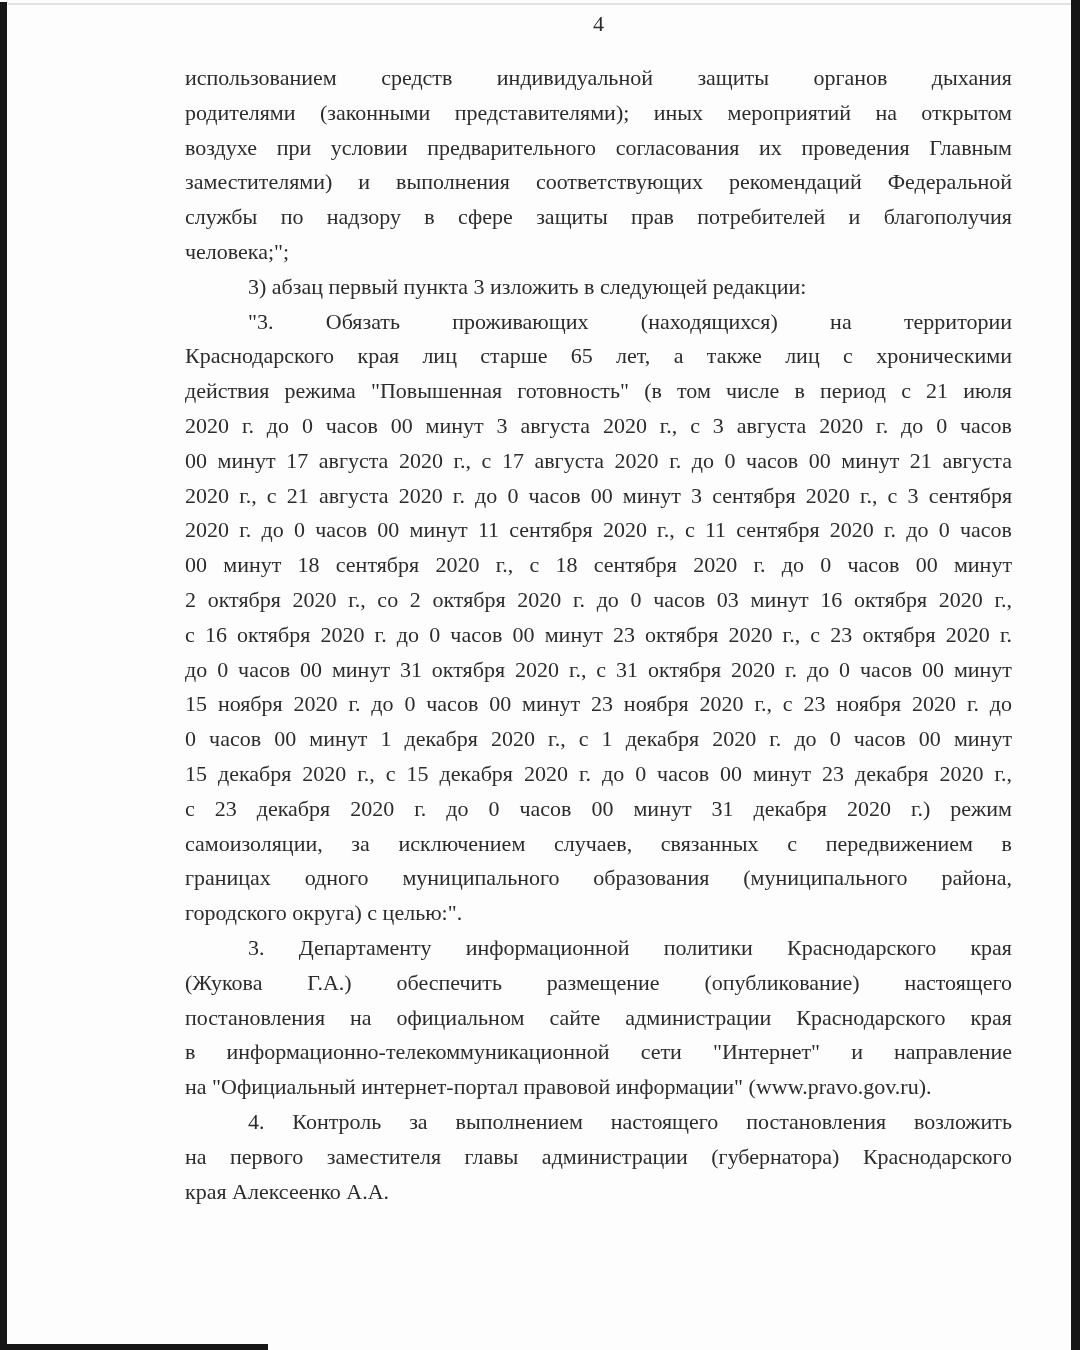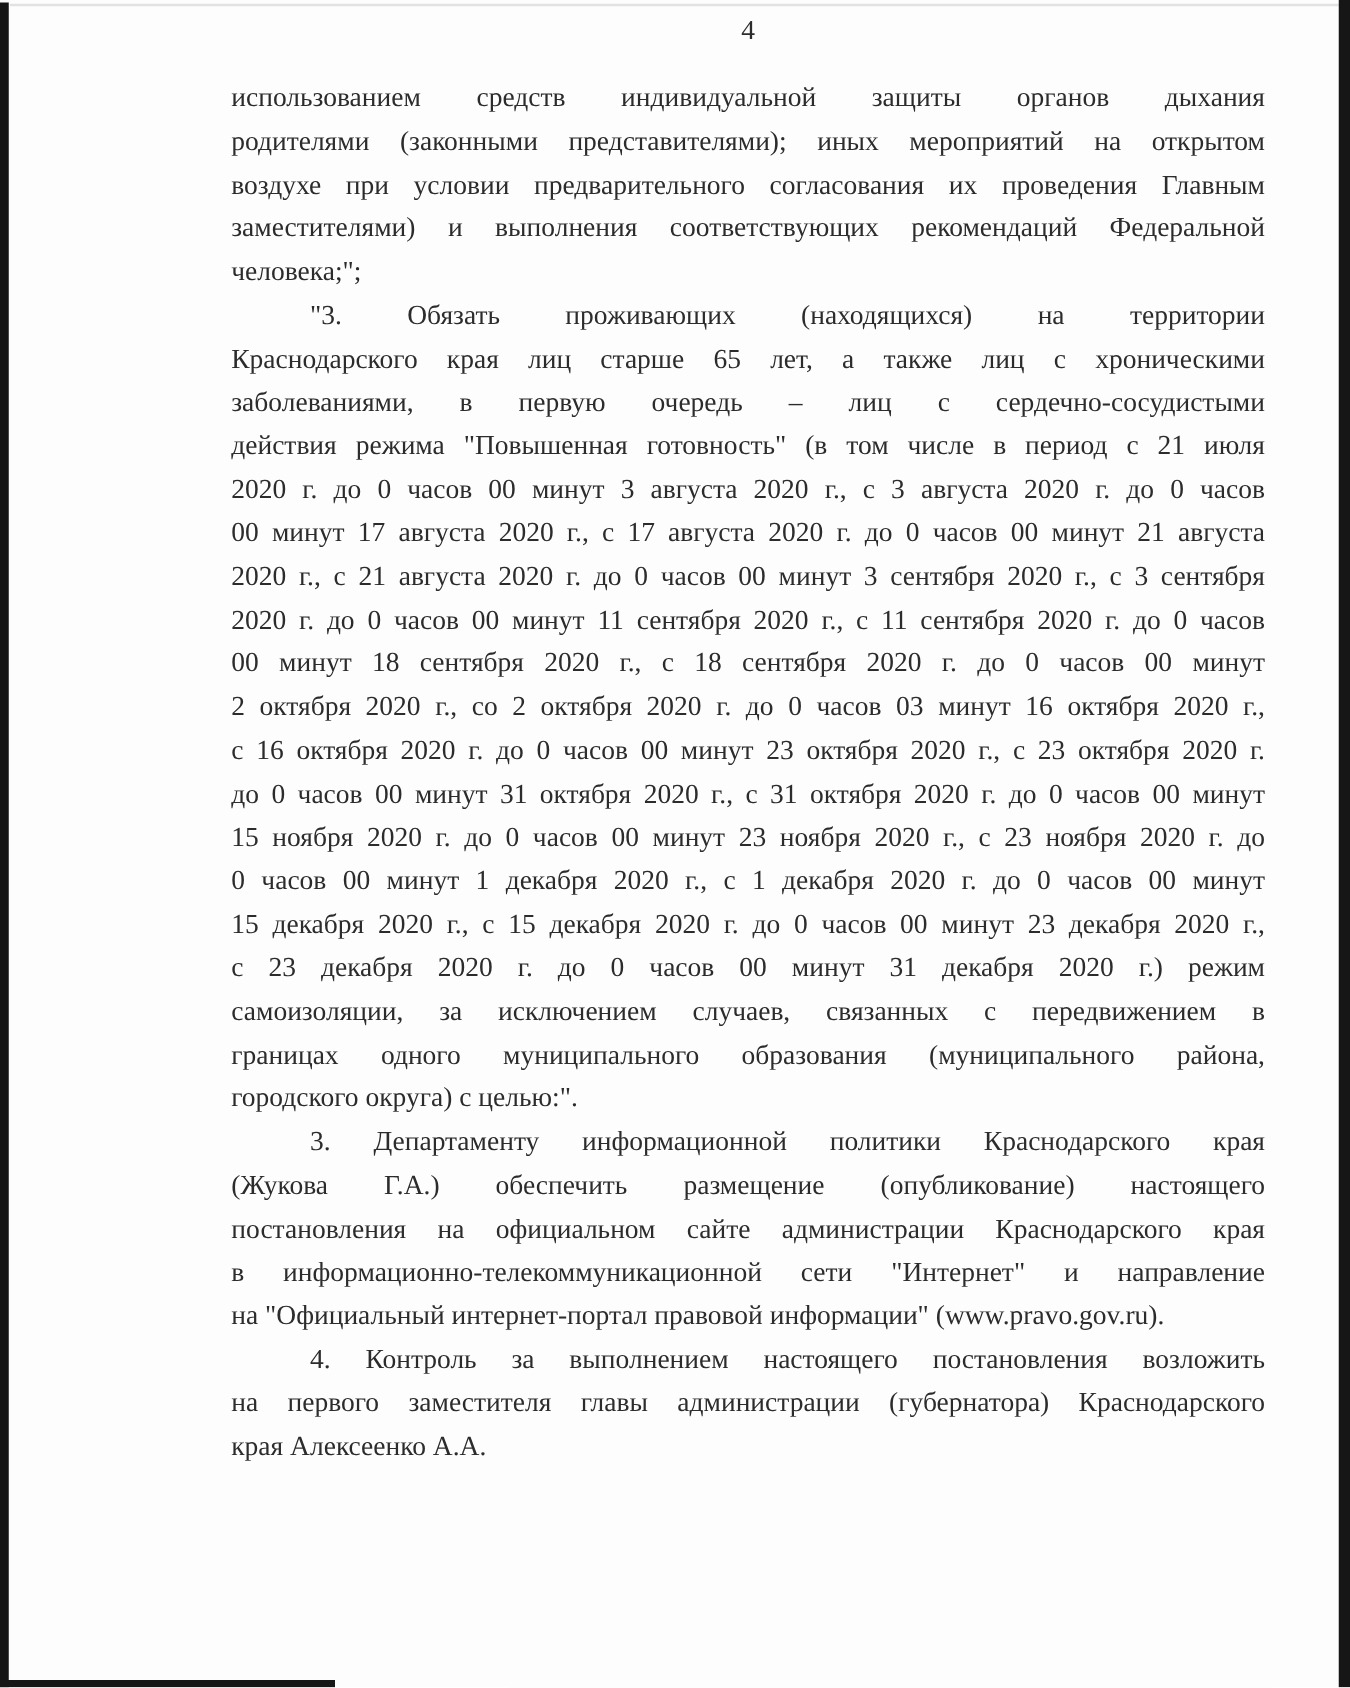--- a/index.html
+++ b/index.html
@@ -86,24 +86,25 @@
   <div class="scan-top-line"></div>
   <div class="scan-edge-left"></div>
   <div class="scan-edge-right"></div>
   <div class="scan-bottom-mark"></div>
   <div class="page-number">4</div>
   <div class="text-block">
       <div class="line">использованием средств индивидуальной защиты органов дыхания</div>
       <div class="line">родителями (законными представителями); иных мероприятий на открытом</div>
       <div class="line">воздухе при условии предварительного согласования их проведения Главным</div>
       <div class="line">заместителями) и выполнения соответствующих рекомендаций Федеральной</div>
+      <div class="line">службы по надзору в сфере защиты прав потребителей и благополучия</div>
       <div class="line last">человека;";</div>
+      <div class="line indent last">3) абзац первый пункта 3 изложить в следующей редакции:</div>
       <div class="line indent">"3. Обязать проживающих (находящихся) на территории</div>
       <div class="line">Краснодарского края лиц старше 65 лет, а также лиц с хроническими</div>
-      <div class="line">заболеваниями, в первую очередь – лиц с сердечно-сосудистыми</div>
       <div class="line">действия режима "Повышенная готовность" (в том числе в период с 21 июля</div>
       <div class="line">2020 г. до 0 часов 00 минут 3 августа 2020 г., с 3 августа 2020 г. до 0 часов</div>
       <div class="line">00 минут 17 августа 2020 г., с 17 августа 2020 г. до 0 часов 00 минут 21 августа</div>
       <div class="line">2020 г., с 21 августа 2020 г. до 0 часов 00 минут 3 сентября 2020 г., с 3 сентября</div>
       <div class="line">2020 г. до 0 часов 00 минут 11 сентября 2020 г., с 11 сентября 2020 г. до 0 часов</div>
       <div class="line">00 минут 18 сентября 2020 г., с 18 сентября 2020 г. до 0 часов 00 минут</div>
       <div class="line">2 октября 2020 г., со 2 октября 2020 г. до 0 часов 03 минут 16 октября 2020 г.,</div>
       <div class="line">с 16 октября 2020 г. до 0 часов 00 минут 23 октября 2020 г., с 23 октября 2020 г.</div>
       <div class="line">до 0 часов 00 минут 31 октября 2020 г., с 31 октября 2020 г. до 0 часов 00 минут</div>
       <div class="line">15 ноября 2020 г. до 0 часов 00 минут 23 ноября 2020 г., с 23 ноября 2020 г. до</div>

